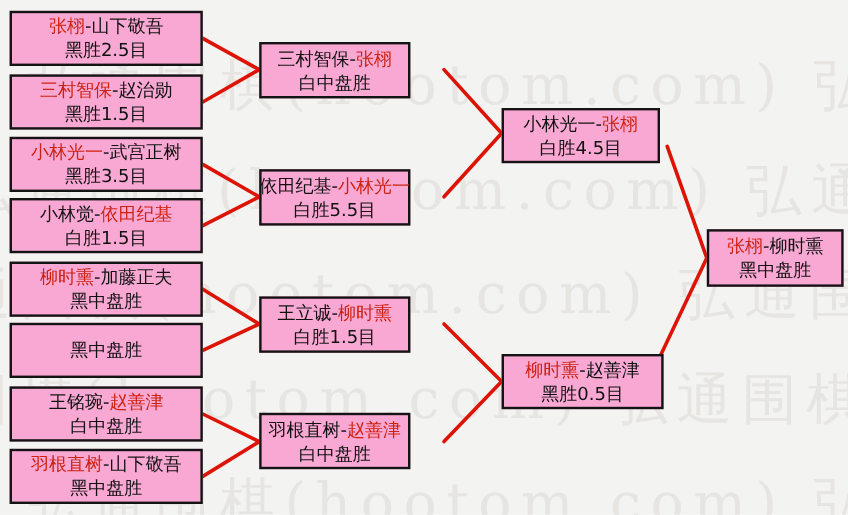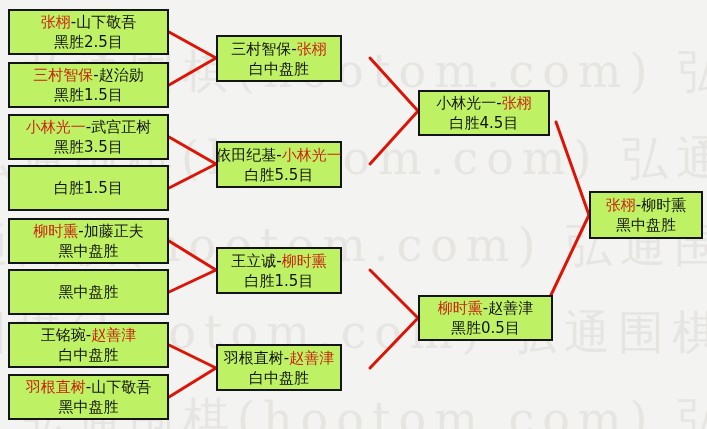--- a/index.html
+++ b/index.html
@@ -26,21 +26,21 @@
   .wm-row:nth-child(2){top:129px;left:-692px;}
   .wm-row:nth-child(3){top:216px;left:-748px;}
   .wm-row:nth-child(4){top:303px;left:-804px;}
   .wm-row:nth-child(5){top:390px;left:-636px;}
   
   #wires{position:absolute;top:0;left:0;width:707px;height:429px;}
   #wires line{stroke:var(--line);stroke-width:3;stroke-linecap:round;}
   
   .box{
     position:absolute;box-sizing:border-box;
-    border:2px solid var(--border);background:#bef264;
+    border:2px solid var(--border);background:#f9a8d4;
     display:flex;flex-direction:column;justify-content:center;align-items:center;
     font-size:15px;line-height:20px;color:#111;text-align:center;
   }
   .r1{left:8px;width:161px;height:46px;}
   .r2{left:216px;width:126px;height:47px;}
   .sf{left:418px;height:46px;}
   .fin{left:589px;top:191px;width:114px;height:48px;text-align:right;}
   .l1{white-space:nowrap;}
   .win{color:var(--red);}
 </style>
@@ -80,20 +80,21 @@
   </div>
   <div class="box r1" style="top:62px">
     <div class="l1"><span class="win">三村智保</span><span>-</span><span>赵治勋</span></div>
     <div class="l2">黑胜1.5目</div>
   </div>
   <div class="box r1" style="top:114px">
     <div class="l1"><span class="win">小林光一</span><span>-</span><span>武宫正树</span></div>
     <div class="l2">黑胜3.5目</div>
   </div>
   <div class="box r1" style="top:165px">
+    <div class="l1"><span>小林觉</span><span>-</span><span class="win">依田纪基</span></div>
     <div class="l2">白胜1.5目</div>
   </div>
   <div class="box r1" style="top:218px">
     <div class="l1"><span class="win">柳时熏</span><span>-</span><span>加藤正夫</span></div>
     <div class="l2">黑中盘胜</div>
   </div>
   <div class="box r1" style="top:269px">
     <div class="l2">黑中盘胜</div>
   </div>
   <div class="box r1" style="top:322px">

